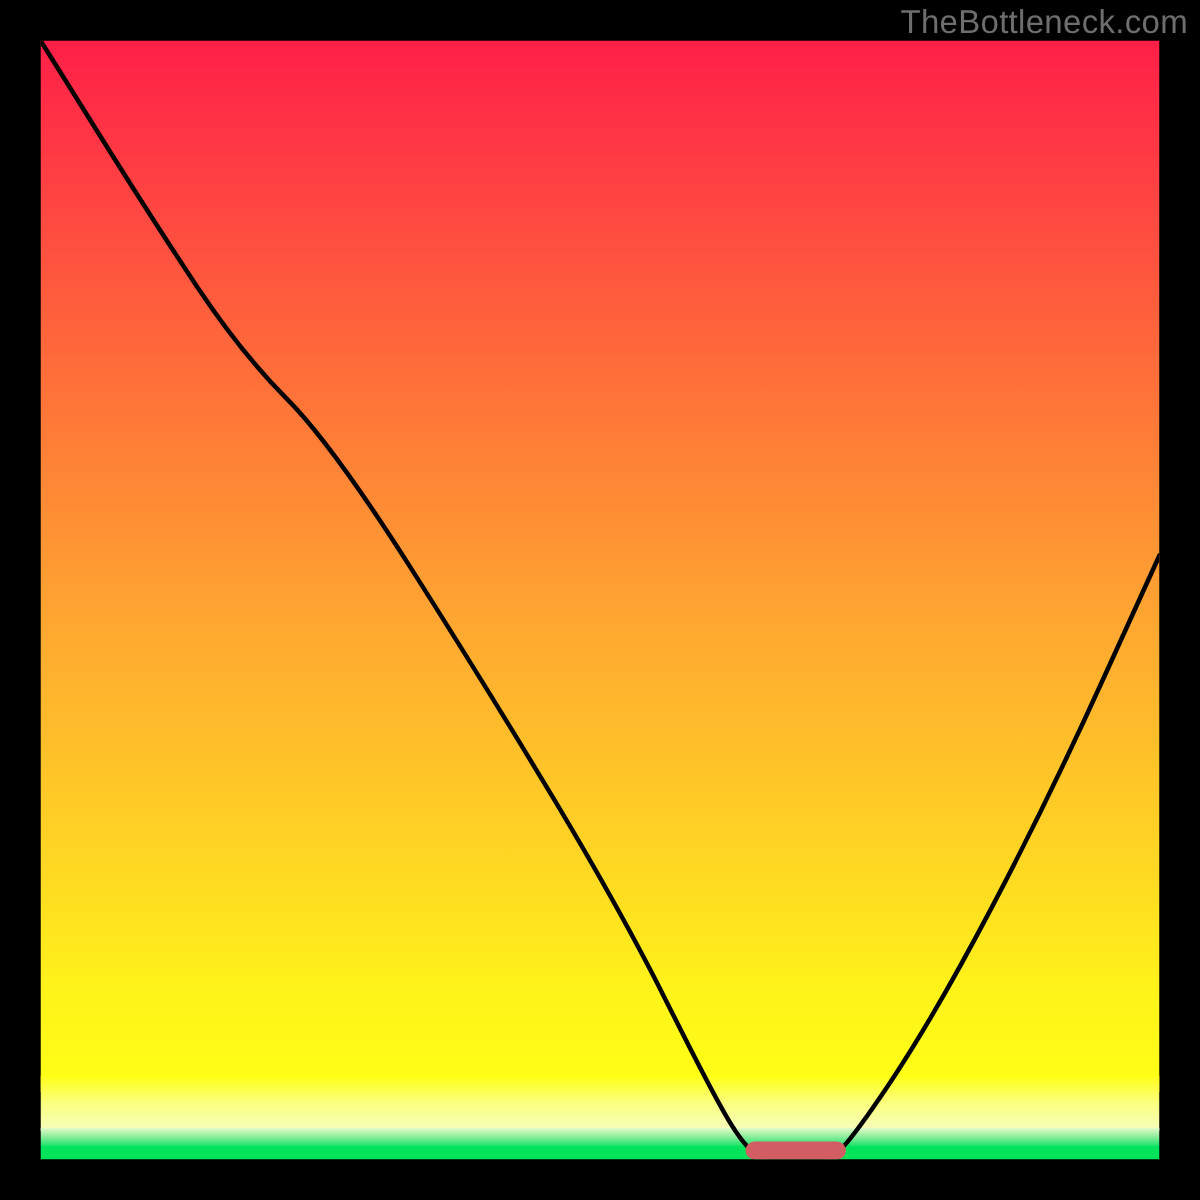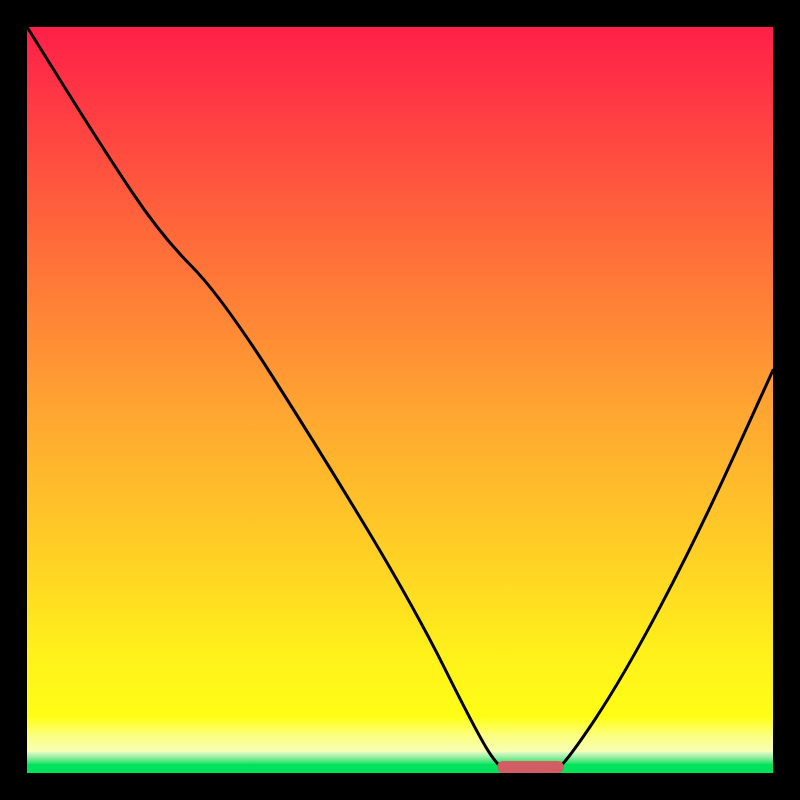--- a/index.html
+++ b/index.html
@@ -118,13 +118,14 @@
     </div>
 
     <svg class="curve" viewBox="0 0 746 746" preserveAspectRatio="none">
       <path fill="none" stroke="#000" stroke-width="3" stroke-linecap="round" d="M 0.0 0.0 Q 0.0 0.0 37.3 59.7 Q 74.6 119.4 104.4 164.1 Q 134.3 208.9 164.1 238.7 Q 194.0 268.6 246.2 350.6 Q 298.4 432.7 343.2 507.3 Q 387.9 581.9 417.8 641.6 Q 447.6 701.2 458.8 719.9 Q 470.0 738.5 477.4 742.3 Q 484.9 746.0 503.5 746.0 Q 522.2 746.0 529.7 742.3 Q 537.1 738.5 567.0 693.8 Q 596.8 649.0 634.1 578.1 Q 671.4 507.3 708.7 425.2 T 746.0 343.2"></path>
     </svg>
 
     <div class="marker" style="left:470.0px; width:67.1px; bottom:0px;"></div>
 
   </div>
 
+  <div class="watermark">TheBottleneck.com</div>
 </div>
 
 </body></html>

